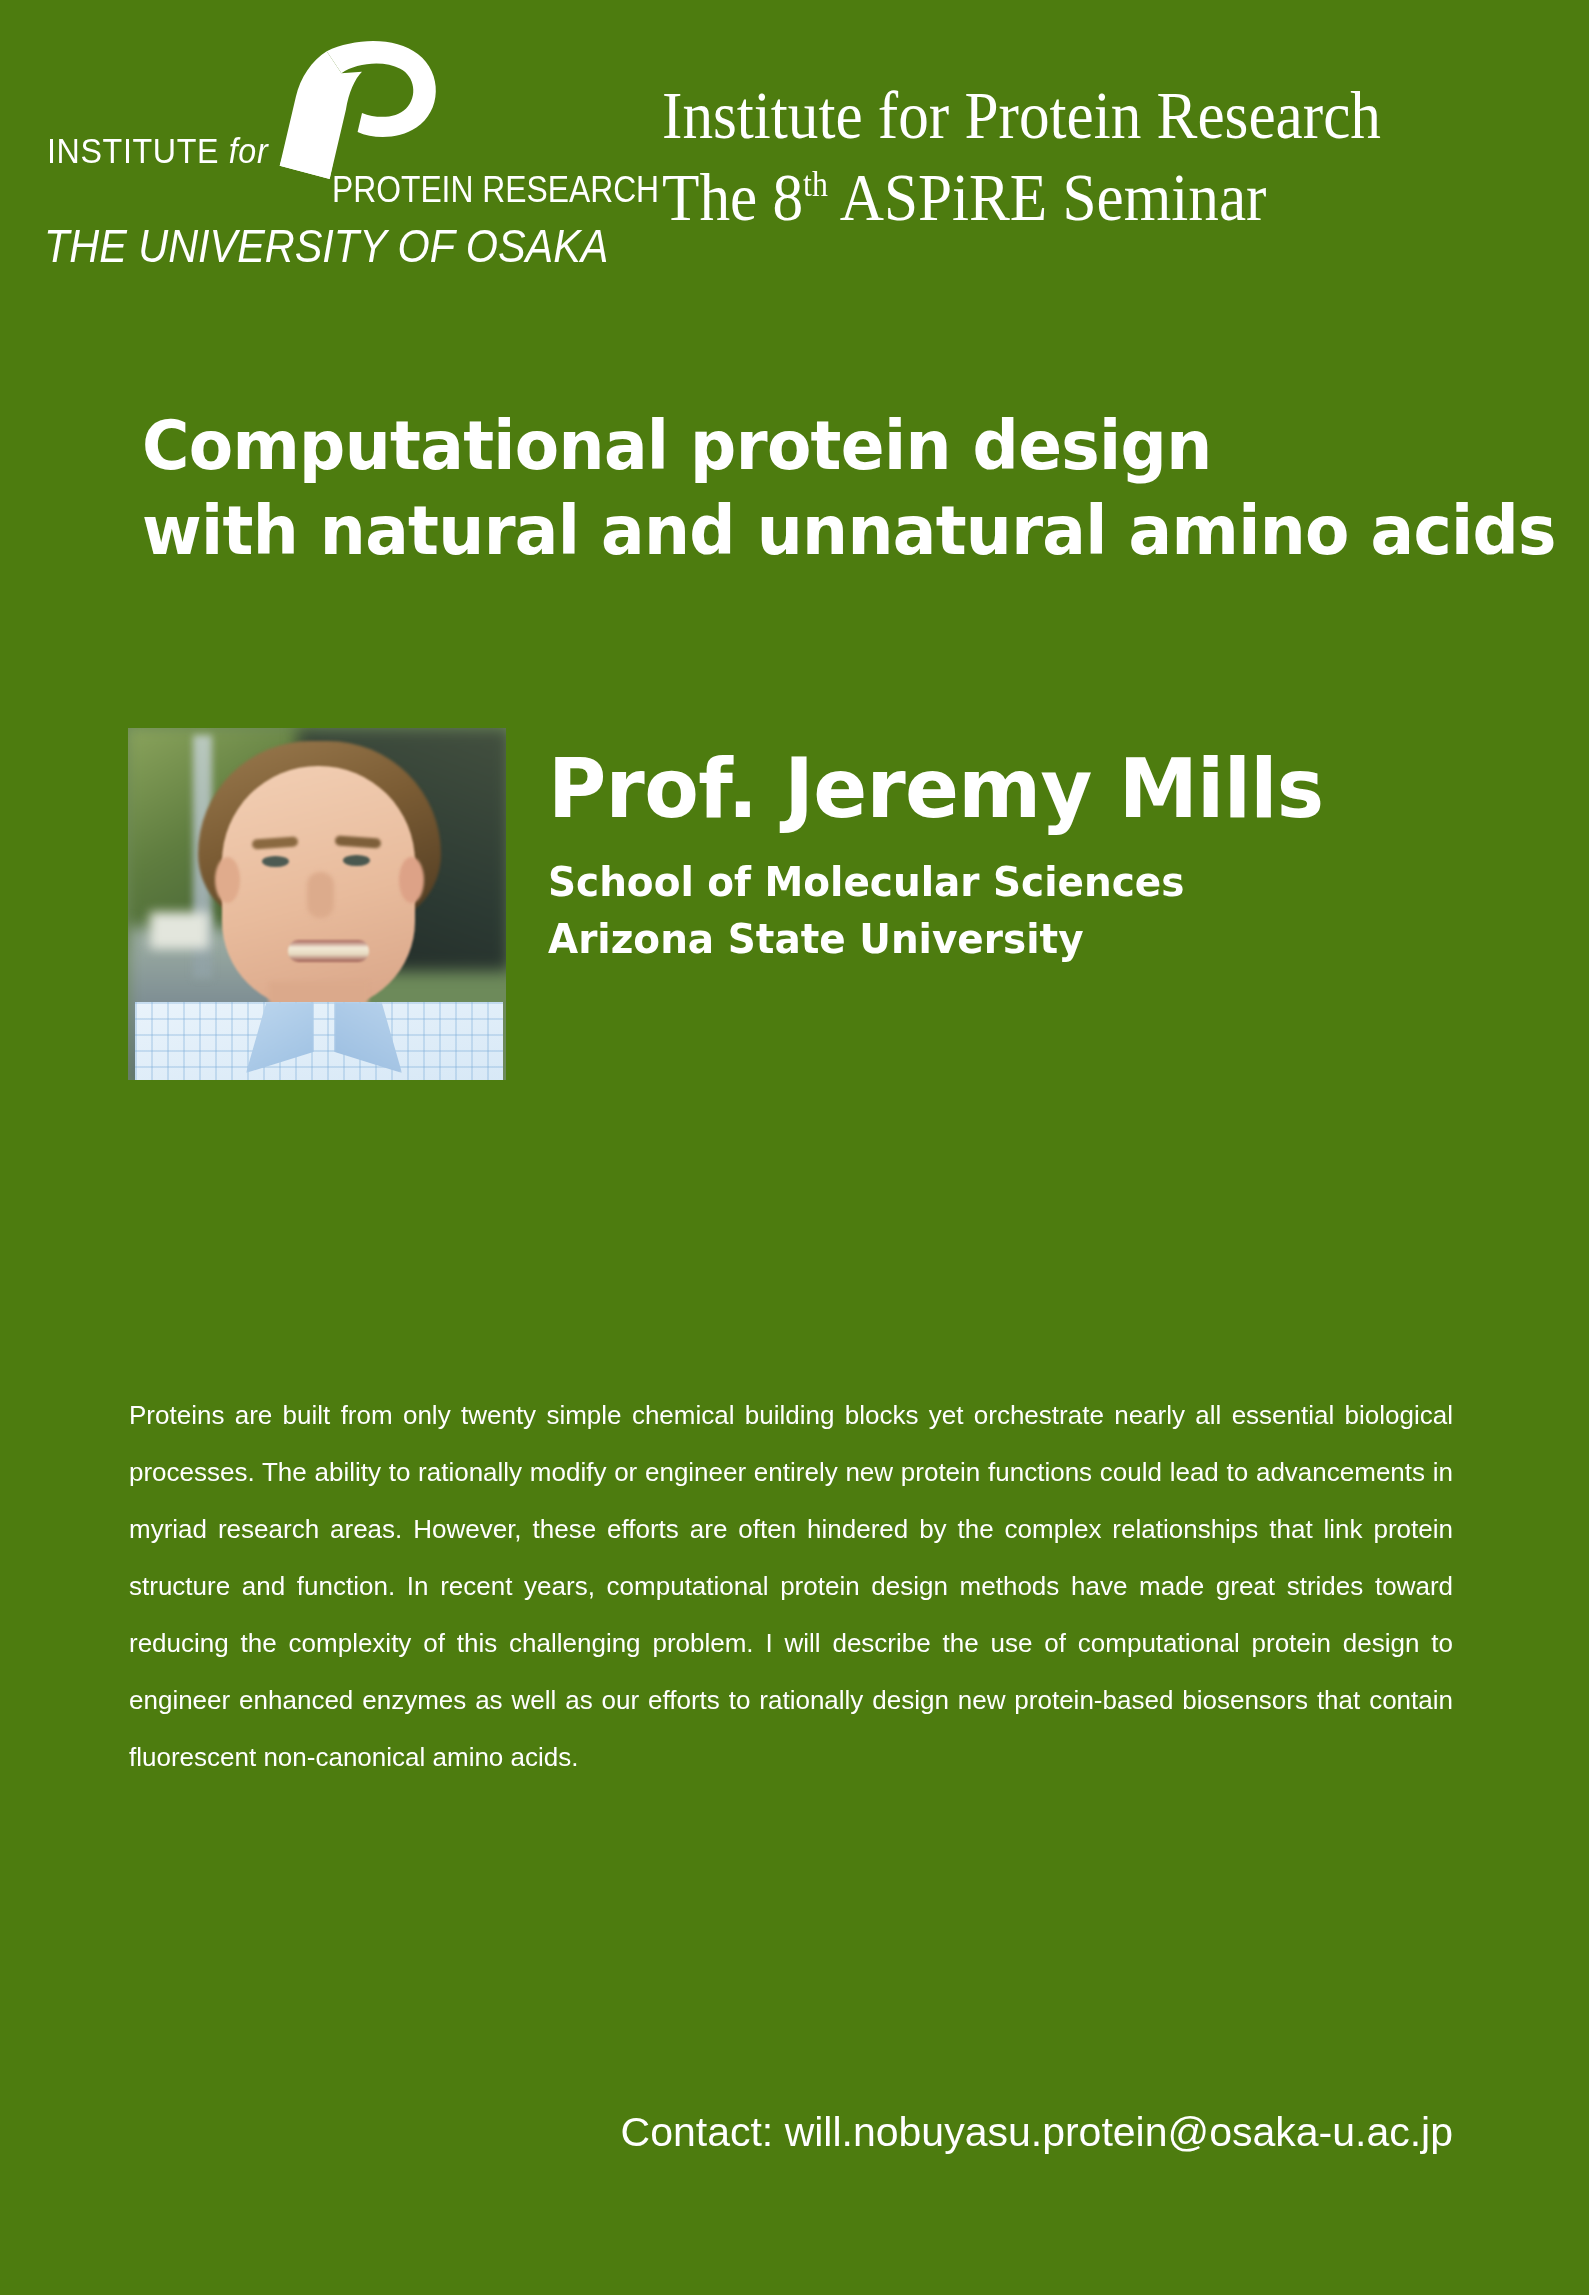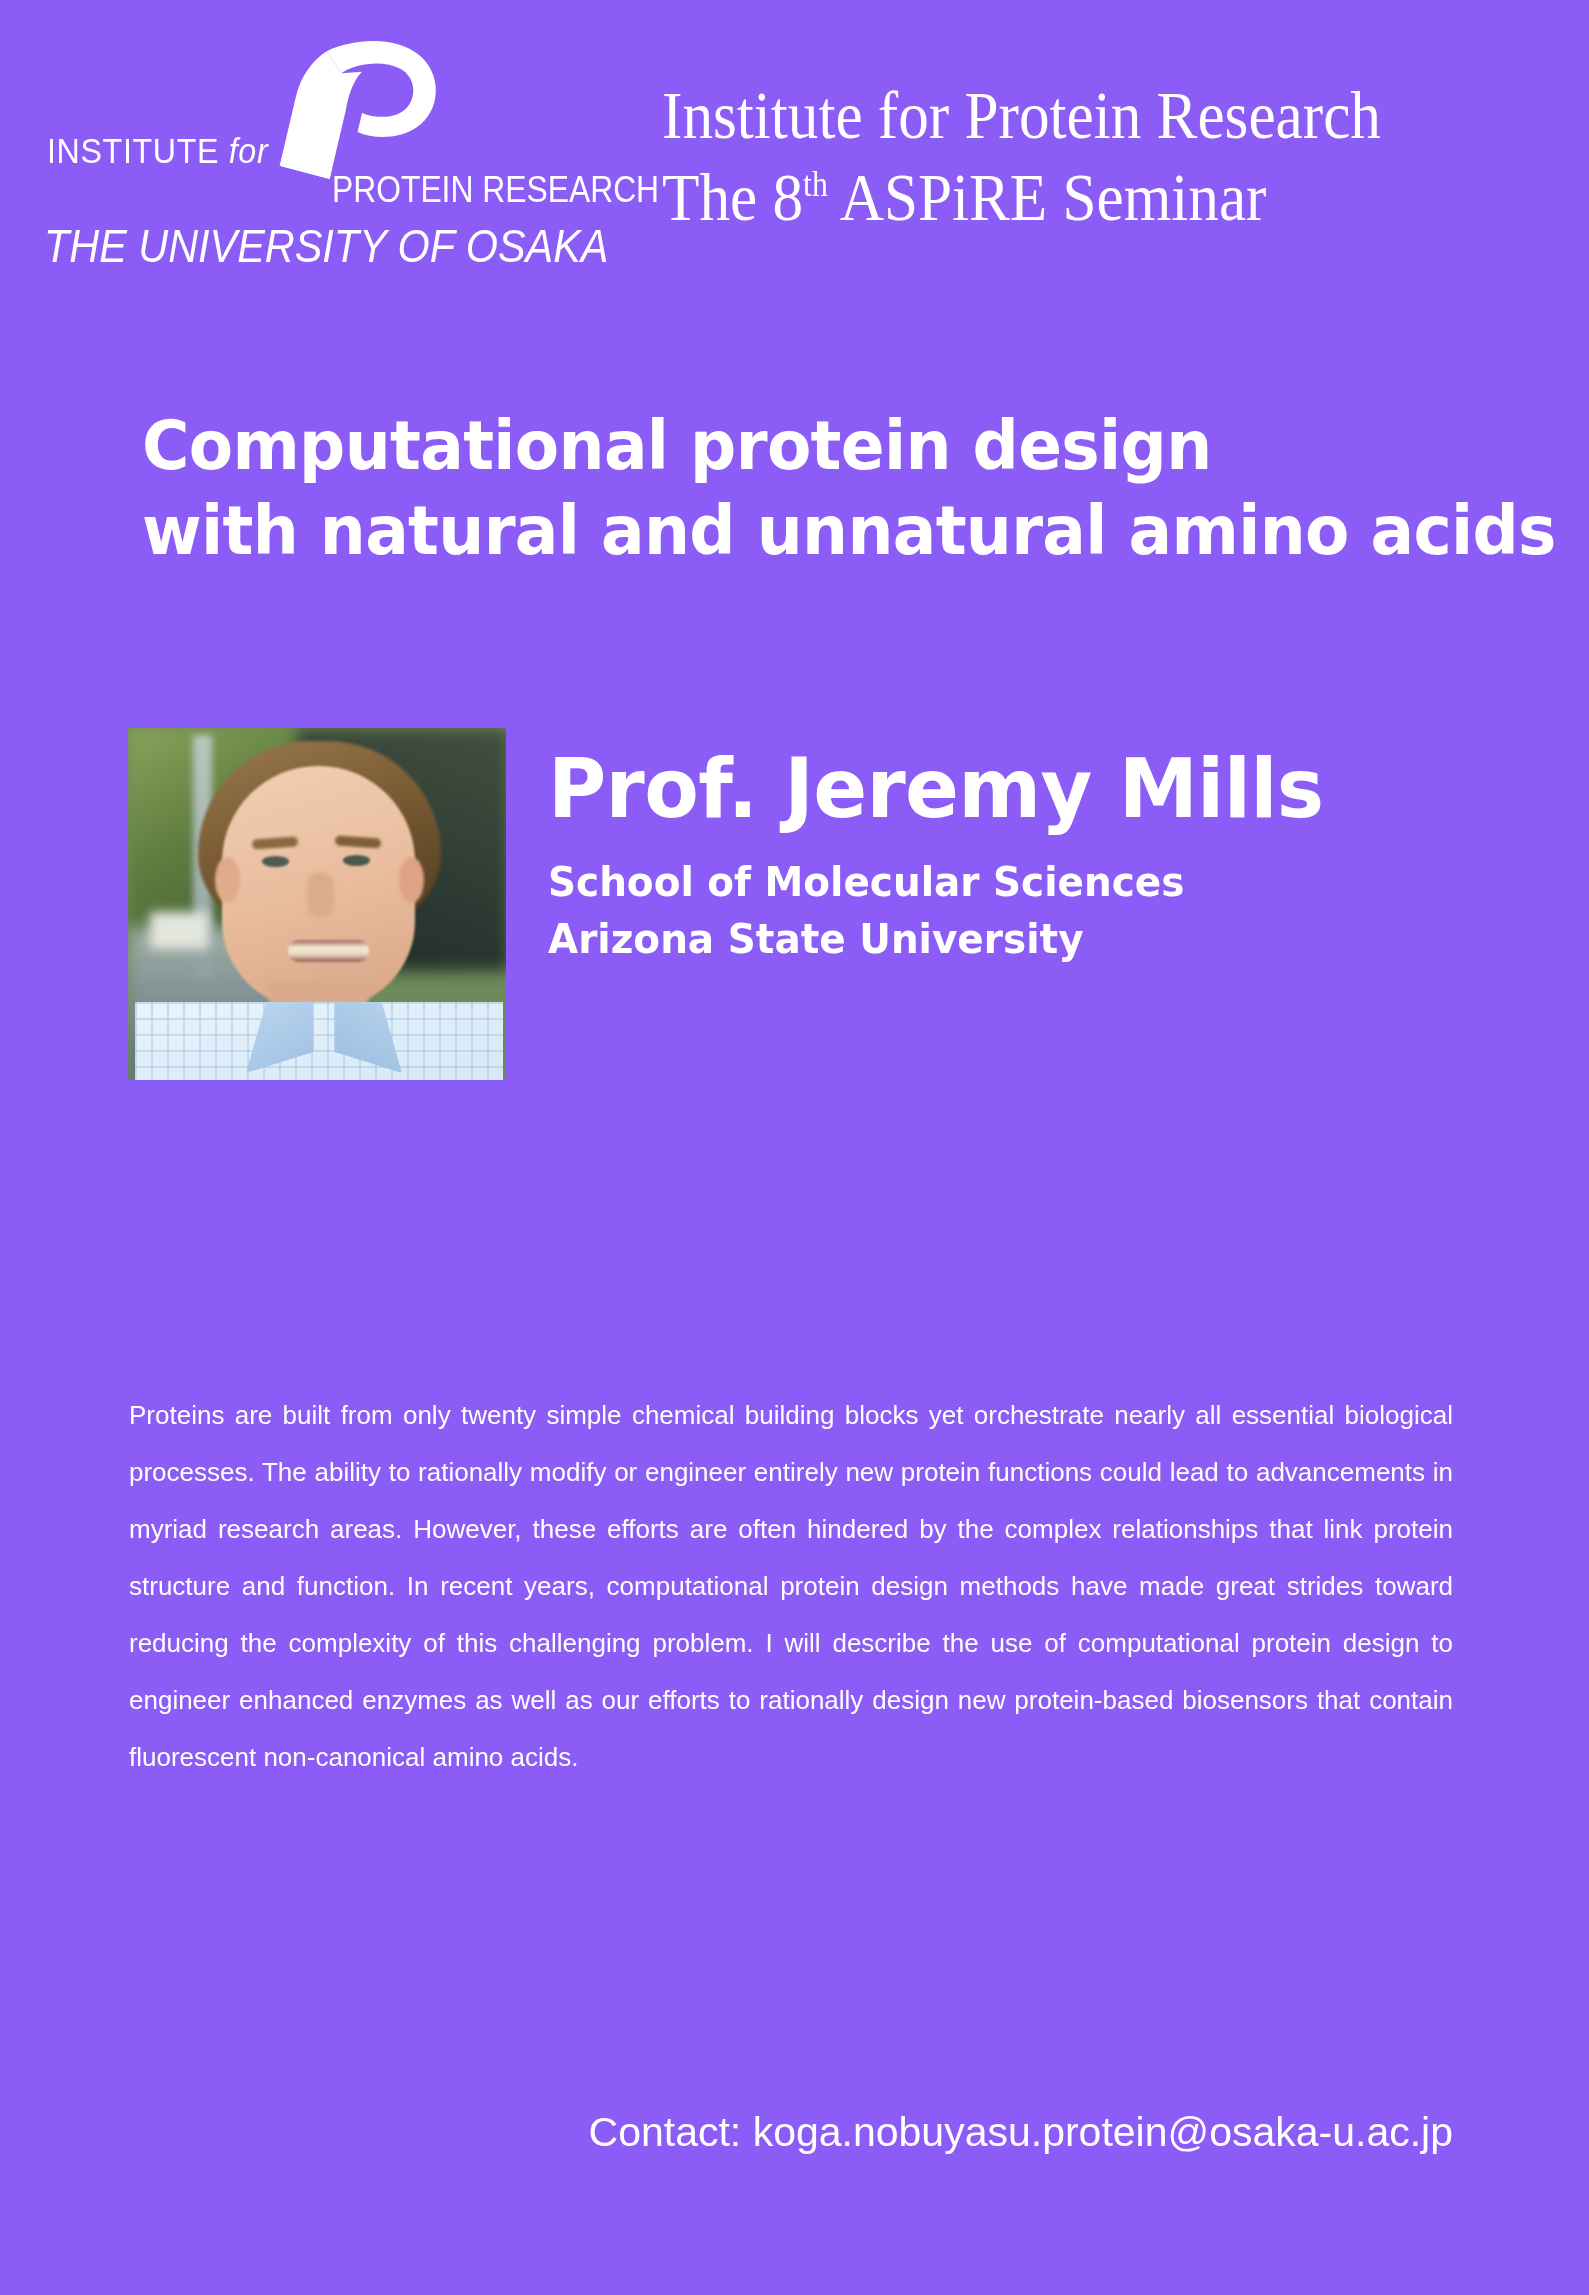--- a/index.html
+++ b/index.html
@@ -4,21 +4,21 @@
 <style>
   html, body {
     margin: 0;
     padding: 0;
     background: #ffffff;
   }
   #poster {
     position: relative;
     width: 1589px;
     height: 2295px;
-    background: #8b5cf6;
+    background: #4d7c0f;
     overflow: hidden;
     font-family: "Liberation Sans", sans-serif;
     color: #ffffff;
     -webkit-font-smoothing: antialiased;
   }
 
   
   #header {
     position: absolute;
     left: 0; top: 0;
@@ -369,16 +369,16 @@
 
   <div id="speaker-info">
     <div id="speaker-name">Prof. Jeremy Mills</div>
     <div class="speaker-affil" id="speaker-affil-1">School of Molecular Sciences</div>
     <div class="speaker-affil" id="speaker-affil-2">Arizona State University</div>
   </div>
 
 
   <div id="abstract">Proteins are built from only twenty simple chemical building blocks yet orchestrate nearly all essential biological processes. The ability to rationally modify or engineer entirely new protein functions could lead to advancements in myriad research areas. However, these efforts are often hindered by the complex relationships that link protein structure and function. In recent years, computational protein design methods have made great strides toward reducing the complexity of this challenging problem. I will describe the use of computational protein design to engineer enhanced enzymes as well as our efforts to rationally design new protein-based biosensors that contain fluorescent non-canonical amino acids.</div>
 
-  <div id="contact">Contact: koga.nobuyasu.protein@osaka-u.ac.jp</div>
+  <div id="contact">Contact: will.nobuyasu.protein@osaka-u.ac.jp</div>
 
 </div>
 
 
 </body></html>

